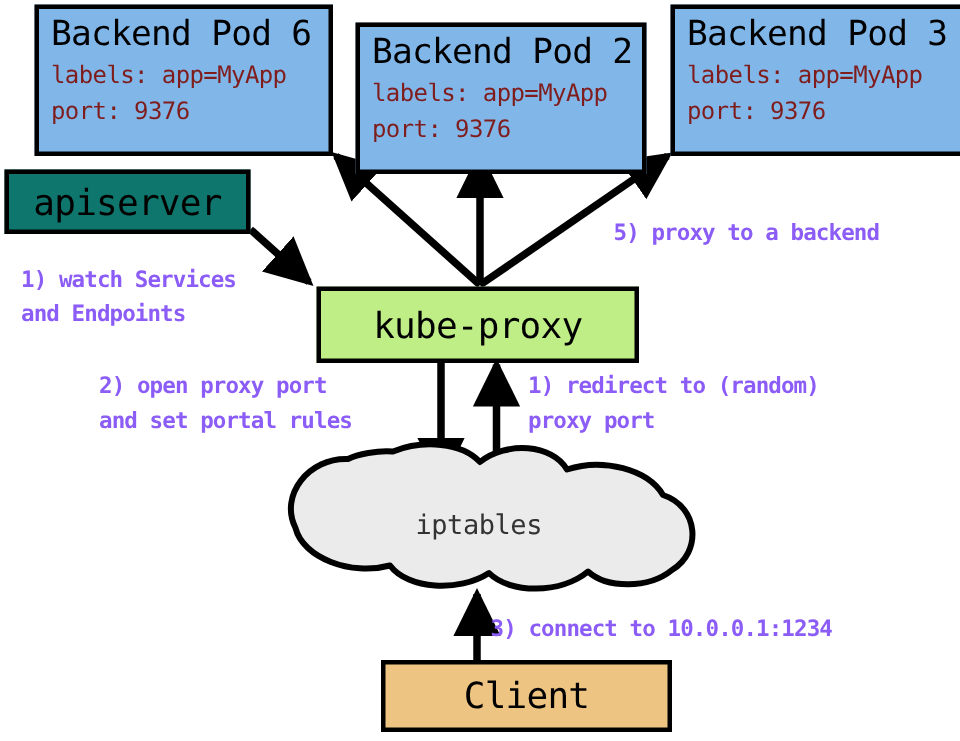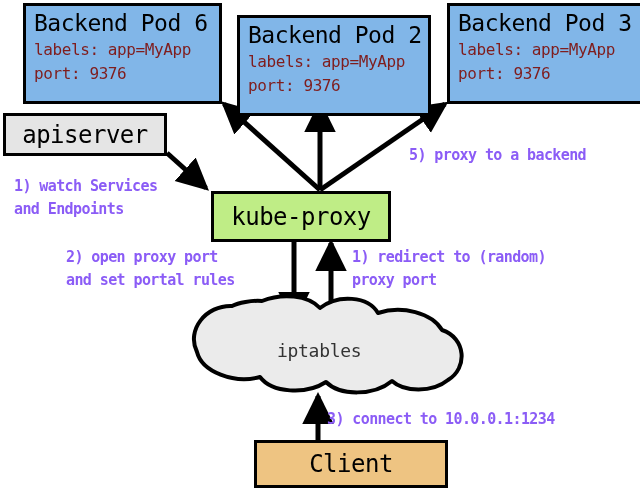--- a/index.html
+++ b/index.html
@@ -45,21 +45,21 @@
     letter-spacing: -0.5px;
   }
   .pod-line {
     font-size: 16px;
     line-height: 24px;
     color: #7f1d1d;
     white-space: nowrap;
     letter-spacing: -0.4px;
   }
   .apiserver {
-    background: #e5e5e5;
+    background: #0f766e;
     align-items: center;
   }
   .apiserver-label {
     font-size: 24px;
     line-height: 28px;
     letter-spacing: -0.5px;
   }
   .kubeproxy {
     background: #bfed86;
     align-items: center;
@@ -152,21 +152,21 @@
   <div class="node pod" style="left:447px; top:3px; width:196px; height:101px;">
     <div class="pod-title">Backend Pod 3</div>
     <div class="pod-line">labels: app=MyApp</div>
     <div class="pod-line">port: 9376</div>
   </div>
 
   <div class="node apiserver" style="left:3px; top:113px; width:164px; height:43px;">
     <div class="apiserver-label">apiserver</div>
   </div>
 
-  <div class="node kubeproxy" style="left:211px; top:191px; width:180px; height:51px;">
+  <div class="node kubeproxy" style="left:211px; top:191px; width:215px; height:51px;">
     <div class="kubeproxy-label">kube-proxy</div>
   </div>
 
   <div class="cloud-label" style="left:277px; top:340px;">iptables</div>
 
   <div class="node client" style="left:222px; top:440px; width:194px; height:48px;margin-left:32px;">
     <div class="client-label">Client</div>
   </div>
 
   <div class="step" style="left:14px; top:175px;">

